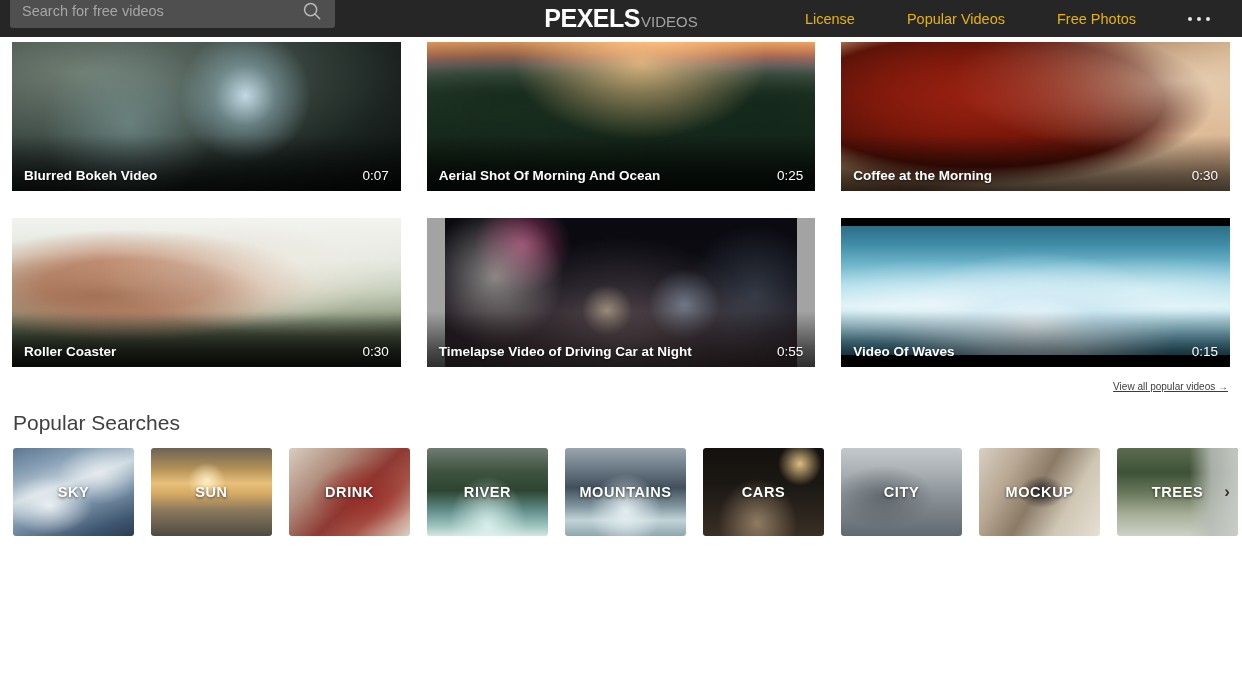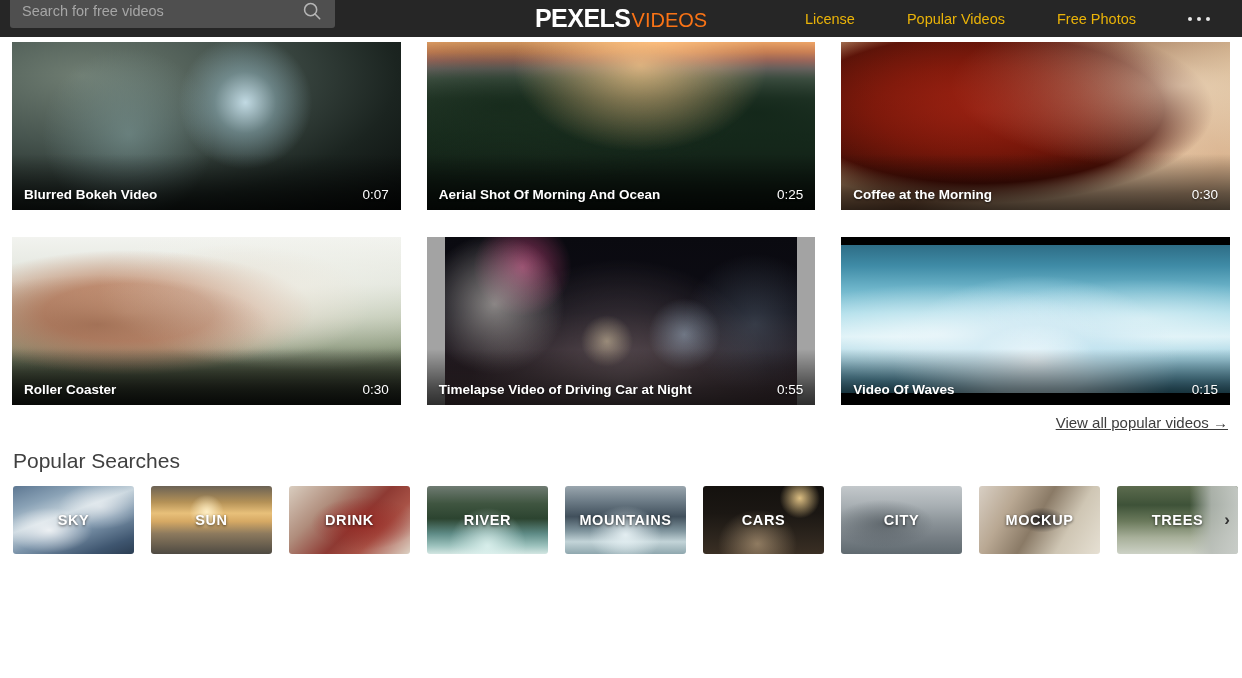--- a/index.html
+++ b/index.html
@@ -52,22 +52,22 @@
     align-items: baseline;
     white-space: nowrap;
   }
   .logo-main {
     color: #ffffff;
     font-size: 25px;
     font-weight: bold;
     letter-spacing: -0.5px;
   }
   .logo-sub {
-    color: #f97316;
-    font-size: 20px;
+    color: #a3a3a3;
+    font-size: 15px;
     letter-spacing: 0px;
     margin-left: 1px;
   }
   .nav {
     position: absolute;
     right: 18px;
     display: flex;
     align-items: center;
     gap: 0px;
   }
@@ -92,21 +92,21 @@
 
   
   .grid {
     padding: 5px 12px 0 12px;
     display: grid;
     grid-template-columns: repeat(3, 1fr);
     gap: 27px 26px;
   }
   .card {
     position: relative;
-    height: 168px;
+    height: 149px;
     overflow: hidden;
     background: #111;
   }
   .thumb {
     position: absolute;
     inset: 0;
   }
   .card-bar {
     position: absolute;
     left: 0; right: 0; bottom: 0;
@@ -218,42 +218,42 @@
       radial-gradient(ellipse at 78% 50%, rgba(255,255,255,.45) 0%, rgba(255,255,255,0) 38%);
   }
 
   
   .viewall-row {
     padding: 9px 14px 0 0;
     text-align: right;
   }
   .viewall {
     color: #3d3d3d;
-    font-size: 15px;
+    font-size: 10px;
     text-decoration: underline;
   }
 
   
   .ps-title {
     padding: 17px 0 0 13px;
     color: #404040;
     font-size: 21px;
     font-weight: normal;
   }
   .tiles {
     margin-top: 13px;
     padding-left: 13px;
     display: flex;
     gap: 17px;
     position: relative;
   }
   .tile {
     position: relative;
     width: 121px;
-    height: 68px;
+    height: 88px;
     border-radius: 3px;
     overflow: hidden;
     flex: 0 0 auto;
   }
   .tile-label {
     position: absolute;
     inset: 0;
     display: flex;
     align-items: center;
     justify-content: center;

